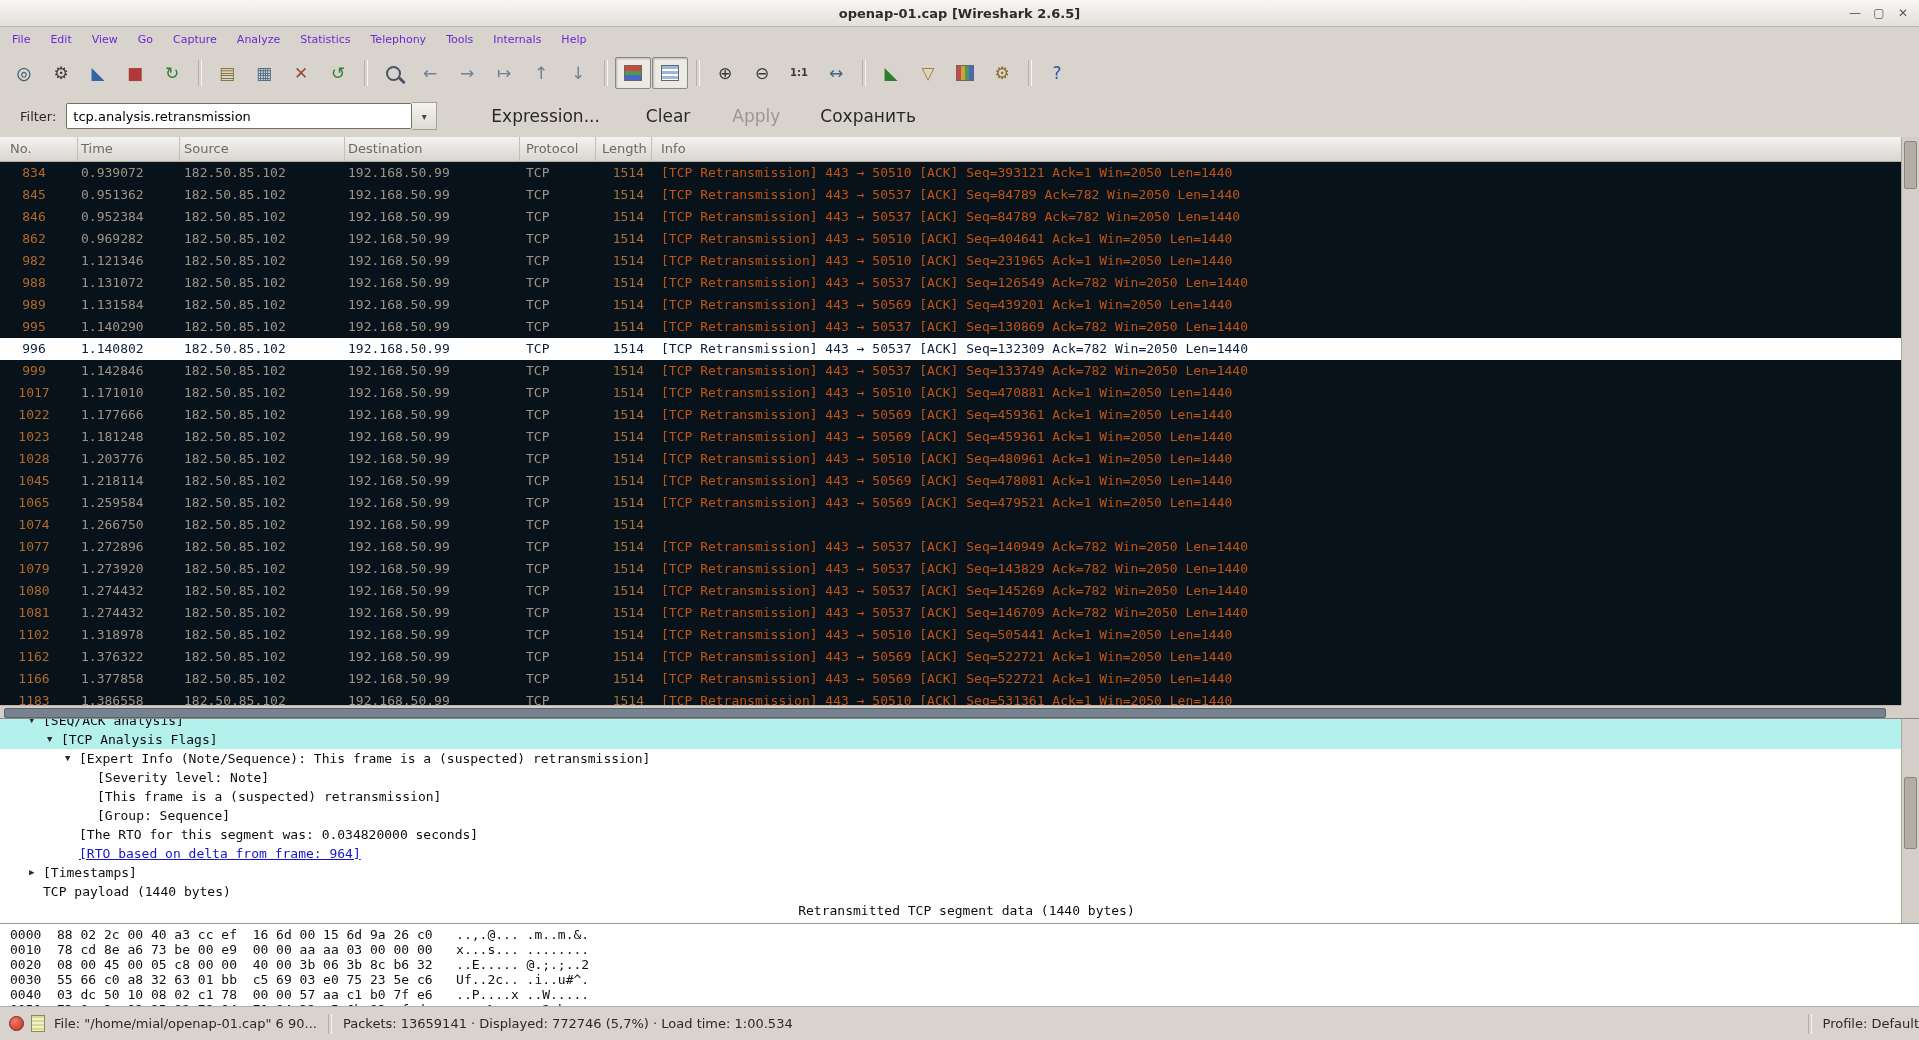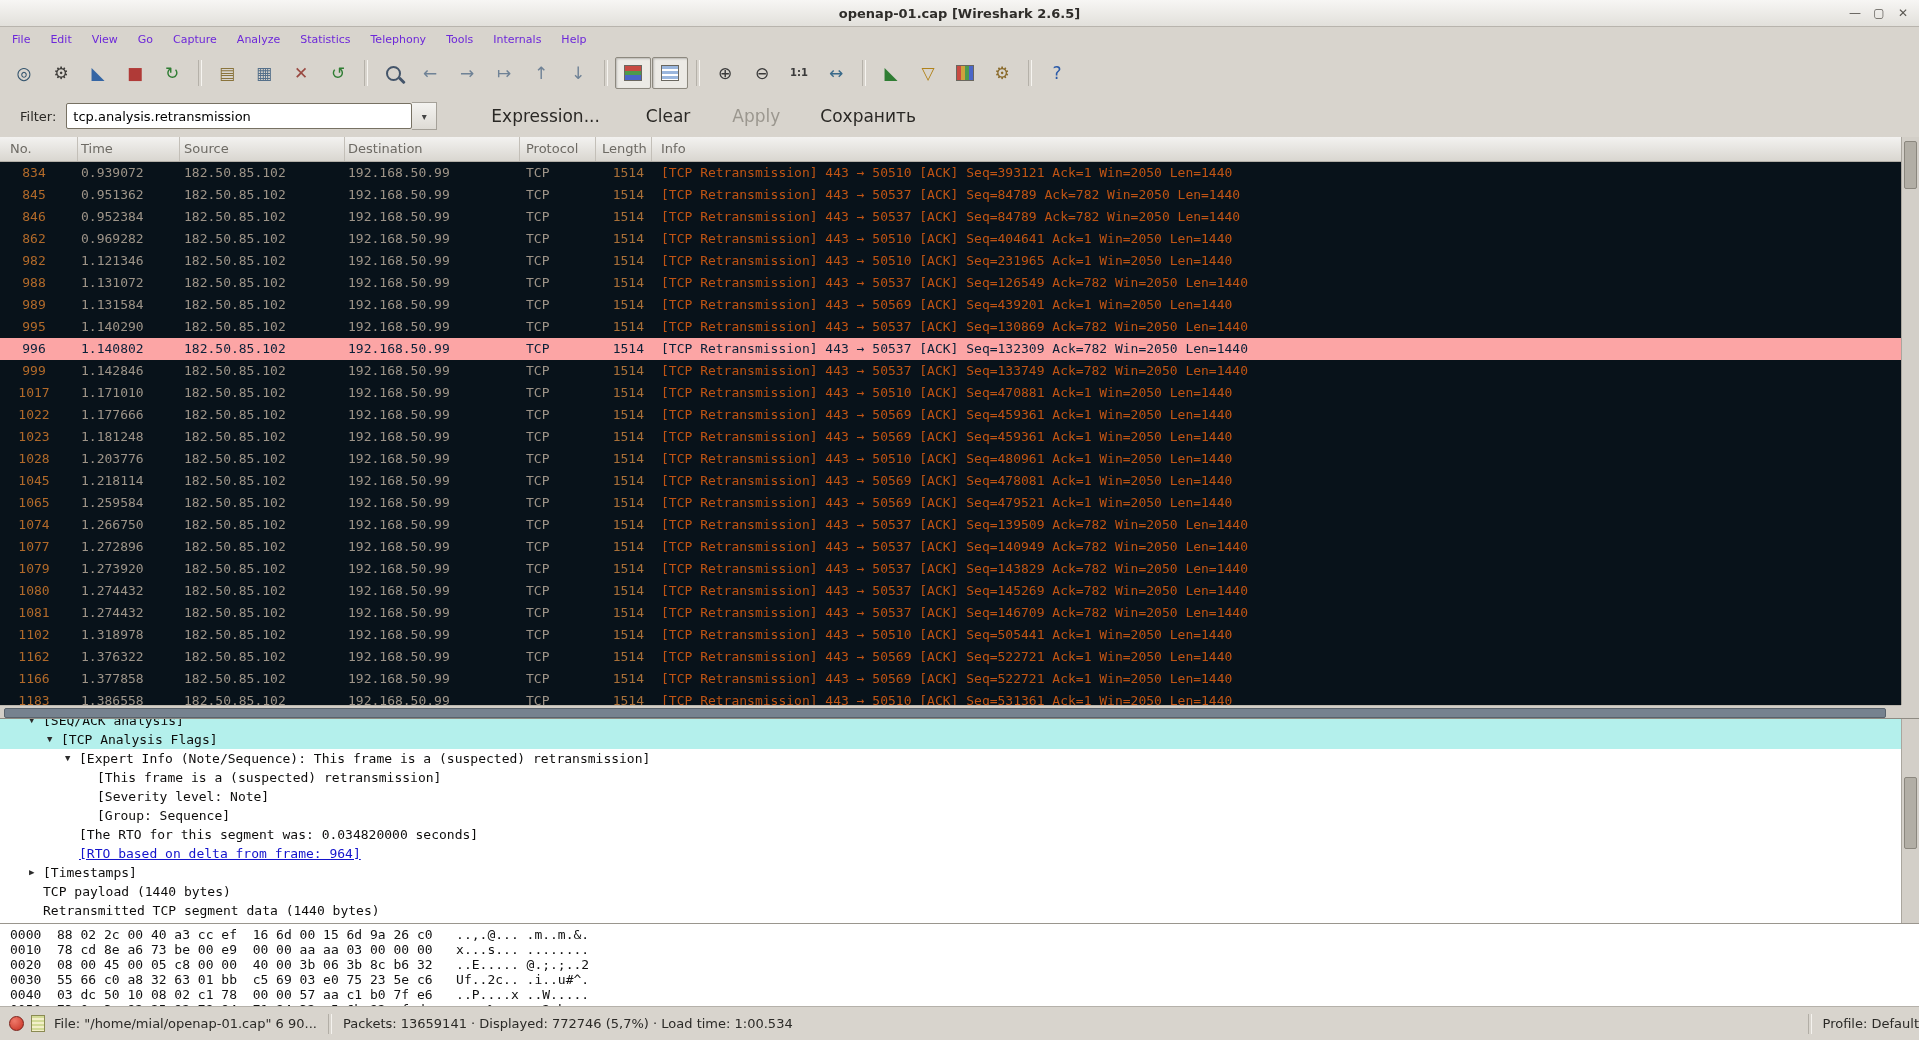--- a/index.html
+++ b/index.html
@@ -57,21 +57,21 @@
   #packet-list{position:absolute;left:0;top:25px;width:1901px;height:543px;background:#08121a;overflow:hidden}
   .prow{height:22px;font-family:"DejaVu Sans Mono",monospace;font-size:13px;line-height:22px;white-space:nowrap}
   .pcell{overflow:hidden;white-space:nowrap;box-sizing:border-box}
   .c-no{text-align:center;padding-right:10px;color:#b26a2a}
   .c-time{padding-left:3px;color:#9e9488}
   .c-src{padding-left:4px;color:#9e9488}
   .c-dst{padding-left:3px;color:#9e9488}
   .c-proto{padding-left:6px;color:#9e9488}
   .c-len{text-align:right;padding-right:8px;color:#aa7038}
   .c-info{padding-left:9px;color:#c05414}
-  .prow.sel{background:#fca5a5}
+  .prow.sel{background:#ffffff}
   .prow.sel .pcell{color:#0a2038}
   #colheader .c-no{text-align:left;padding-left:10px;padding-right:0;color:#6d6a64}
   #colheader .c-len{text-align:left;padding-left:6px;padding-right:0;color:#6d6a64}
   #colheader .c-time,#colheader .c-src,#colheader .c-dst,#colheader .c-proto,#colheader .c-info{color:#6d6a64}
 
   
   #vscroll{position:absolute;right:0;top:0;width:18px;height:568px;background:#d3cfc8;border-left:1px solid #aaa69e;box-sizing:border-box}
   #vscroll .thumb{position:absolute;left:2px;right:2px;top:4px;height:46px;background:#b2aea5;
         border:1px solid #8b877e;border-radius:2px}
   #hscroll{position:absolute;left:0;bottom:0;width:1901px;height:13px;background:#d3cfc8;border-top:1px solid #bab6ae;box-sizing:border-box}
@@ -387,21 +387,20 @@
         <div class="pcell c-len">1514</div>
         <div class="pcell c-info">[TCP Retransmission] 443 → 50569 [ACK] Seq=479521 Ack=1 Win=2050 Len=1440</div>
       </div>
       <div class="prow pgrid">
         <div class="pcell c-no">1074</div>
         <div class="pcell c-time">1.266750</div>
         <div class="pcell c-src">182.50.85.102</div>
         <div class="pcell c-dst">192.168.50.99</div>
         <div class="pcell c-proto">TCP</div>
         <div class="pcell c-len">1514</div>
-        <div class="pcell c-info">[TCP Retransmission] 443 → 50537 [ACK] Seq=139509 Ack=782 Win=2050 Len=1440</div>
       </div>
       <div class="prow pgrid">
         <div class="pcell c-no">1077</div>
         <div class="pcell c-time">1.272896</div>
         <div class="pcell c-src">182.50.85.102</div>
         <div class="pcell c-dst">192.168.50.99</div>
         <div class="pcell c-proto">TCP</div>
         <div class="pcell c-len">1514</div>
         <div class="pcell c-info">[TCP Retransmission] 443 → 50537 [ACK] Seq=140949 Ack=782 Win=2050 Len=1440</div>
       </div>
@@ -476,28 +475,28 @@
       <div class="thumb"></div>
     </div>
   <div id="corner"></div>
 </div>
 
 <div id="details">
   <div id="details-tree">
       <div class="dline hl" style="padding-left: 29px;"><span class="expander">▼</span><span>[SEQ/ACK analysis]</span></div>
       <div class="dline hl" style="padding-left: 47px;"><span class="expander">▼</span><span>[TCP Analysis Flags]</span></div>
       <div class="dline" style="padding-left: 65px;"><span class="expander">▼</span><span>[Expert Info (Note/Sequence): This frame is a (suspected) retransmission]</span></div>
+      <div class="dline" style="padding-left: 83px;"><span class="expander"></span><span>[Severity level: Note]</span></div>
       <div class="dline" style="padding-left: 83px;"><span class="expander"></span><span>[This frame is a (suspected) retransmission]</span></div>
-      <div class="dline" style="padding-left: 83px;"><span class="expander"></span><span>[Severity level: Note]</span></div>
       <div class="dline" style="padding-left: 83px;"><span class="expander"></span><span>[Group: Sequence]</span></div>
       <div class="dline" style="padding-left: 65px;"><span class="expander"></span><span>[The RTO for this segment was: 0.034820000 seconds]</span></div>
       <div class="dline" style="padding-left: 65px;"><span class="expander"></span><span class="dlink">[RTO based on delta from frame: 964]</span></div>
       <div class="dline" style="padding-left: 29px;"><span class="expander">▶</span><span>[Timestamps]</span></div>
       <div class="dline" style="padding-left: 29px;"><span class="expander"></span><span>TCP payload (1440 bytes)</span></div>
-      <div class="dline" style="padding-left: 29px;"><span class="expander"></span><span>Retransmitted TCP segment data (1440 bytes)</span></div>
+      <div class="dline" style=" justify-content: center;"><span class="expander"></span><span>Retransmitted TCP segment data (1440 bytes)</span></div>
     </div>
   <div id="dscroll">
       <div class="thumb"></div>
     </div>
 </div>
 
 <div id="hexpane">
     <div class="hexline">0000  88 02 2c 00 40 a3 cc ef  16 6d 00 15 6d 9a 26 c0   ..,.@... .m..m.&amp;.</div>
     <div class="hexline">0010  78 cd 8e a6 73 be 00 e9  00 00 aa aa 03 00 00 00   x...s... ........</div>
     <div class="hexline">0020  08 00 45 00 05 c8 00 00  40 00 3b 06 3b 8c b6 32   ..E..... @.;.;..2</div>

